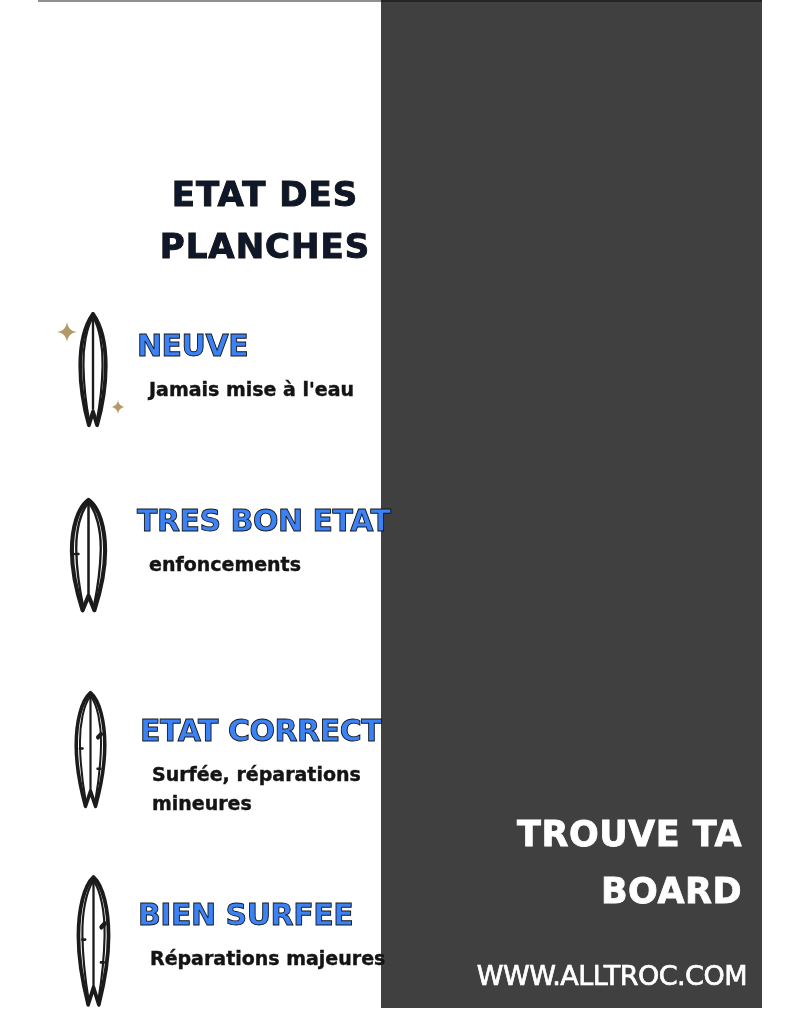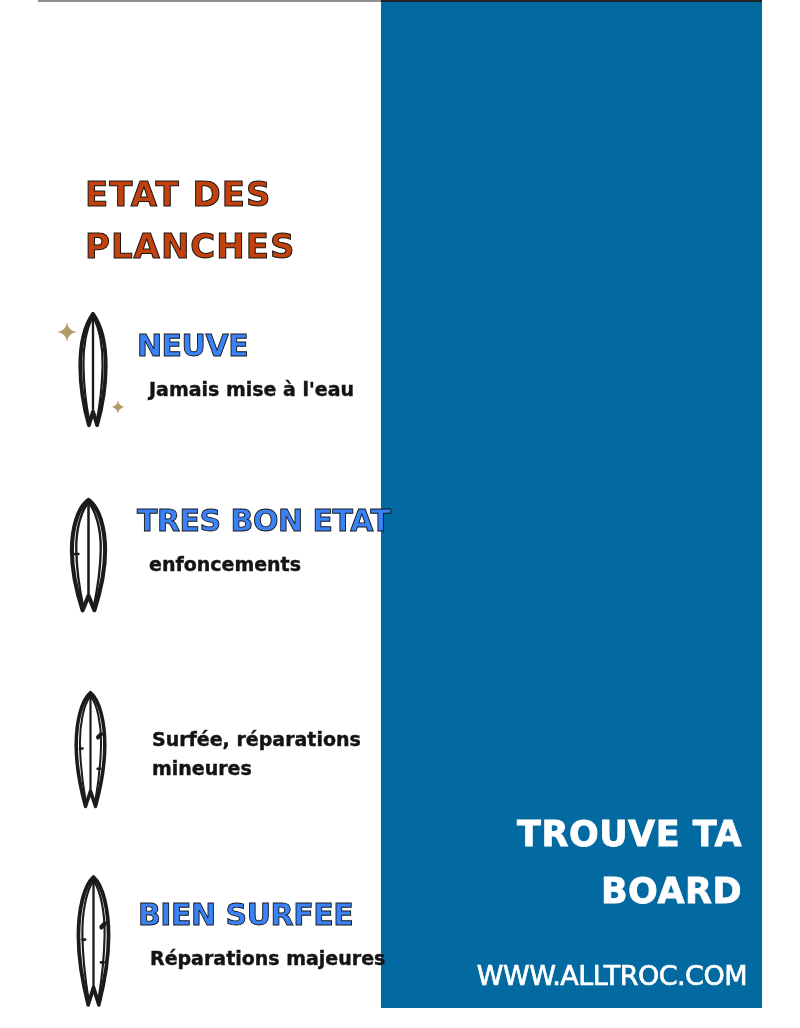--- a/index.html
+++ b/index.html
@@ -6,40 +6,40 @@
   .canvas{
     position:relative;width:800px;height:1028px;margin:0 auto;
     background:#ffffff;overflow:hidden;
     font-family:"DejaVu Sans","Liberation Sans",sans-serif;color:#141414;
   }
   
   .top-line-light{position:absolute;left:38px;top:0;width:343px;height:2px;background:#8f8f8f;z-index:6;}
   .top-line-dark{position:absolute;left:381px;top:0;width:381px;height:2px;background:#242424;z-index:6;}
 
   
-  .panel{position:absolute;left:381px;top:0;width:381px;height:1008px;background:#0369a1;z-index:1;}
+  .panel{position:absolute;left:381px;top:0;width:381px;height:1008px;background:#404040;z-index:1;}
   .right-strip{position:absolute;left:762px;top:0;width:38px;height:1028px;background:#ffffff;z-index:1;}
 
   .headline{
     position:absolute;right:20px;top:806px;text-align:right;
     color:#ffffff;font-weight:bold;font-size:35px;line-height:57px;
     letter-spacing:0.5px;-webkit-text-stroke:0.8px #ffffff;white-space:nowrap;
   }
   .headline .hline{display:block;}
   .website{
     position:absolute;right:15px;top:960px;text-align:right;
     color:#ffffff;font-weight:normal;font-size:27px;letter-spacing:-0.5px;
     -webkit-text-stroke:0.7px #ffffff;white-space:nowrap;
   }
 
   
   .title{
     position:absolute;left:85px;top:168px;width:360px;margin:0;z-index:2;
-    font-size:34px;line-height:52px;font-weight:bold;
-    letter-spacing:1px;color:#c2410c;-webkit-text-stroke:1px #141414;
+    text-align:center;font-size:34px;line-height:52px;font-weight:bold;
+    letter-spacing:1px;color:#0f172a;-webkit-text-stroke:1px #141414;
   }
   .title .tline{display:block;}
 
   .icon-wrap{position:absolute;z-index:2;}
   .icon-wrap svg{display:block;width:100%;height:100%;}
   .icon-1{left:73px;top:312px;width:40px;height:117px;}
   .icon-2{left:67px;top:497px;width:43px;height:119px;}
   .icon-3{left:72px;top:690px;width:37px;height:122px;}
   .icon-4{left:74px;top:874px;width:39px;height:137px;}
 
@@ -131,20 +131,21 @@
       <path d="M22 3 C33 11 39 33 39 57 C39 83 33 104 28 120 L22 104.5 L16 120 C11 104 5 83 5 57 C5 33 11 11 22 3 Z" fill="none" stroke="#1b1b1b" stroke-width="4.2" stroke-linejoin="round"></path>
       <path d="M22 6 C14 15 9 35 9.5 57 C10 81 13.5 101 16.5 116" fill="none" stroke="#1b1b1b" stroke-width="2.4"></path>
       <path d="M22 6 C30 15 35 35 34.5 57 C34 81 30.5 101 27.5 116" fill="none" stroke="#1b1b1b" stroke-width="2.4"></path>
       <line x1="22" y1="5" x2="22" y2="103" stroke="#1b1b1b" stroke-width="2.6"></line>
       <rect x="28" y="45" width="9.5" height="4.6" rx="2.3" fill="#1b1b1b" transform="rotate(-40 32.75 47.3)"></rect>
       <rect x="8" y="59" width="6" height="2.6" rx="1.3" fill="#1b1b1b"></rect>
       <rect x="29" y="80" width="6" height="2.6" rx="1.3" fill="#1b1b1b"></rect>
     </svg>
   </span>
   <div class="txt text-3">
+    <h2>ETAT CORRECT</h2>
     <p class="desc">
       <span class="dline">Surfée, réparations</span>
       <span class="dline">mineures</span>
     </p>
   </div>
 
   <span class="icon-wrap icon-4">
     <svg viewBox="0 0 44 126" preserveAspectRatio="none">
       <path d="M22 3 C33 11 39 33 39 57 C39 83 33 104 28 120 L22 104.5 L16 120 C11 104 5 83 5 57 C5 33 11 11 22 3 Z" fill="none" stroke="#1b1b1b" stroke-width="4.2" stroke-linejoin="round"></path>
       <path d="M22 6 C14 15 9 35 9.5 57 C10 81 13.5 101 16.5 116" fill="none" stroke="#1b1b1b" stroke-width="2.4"></path>

